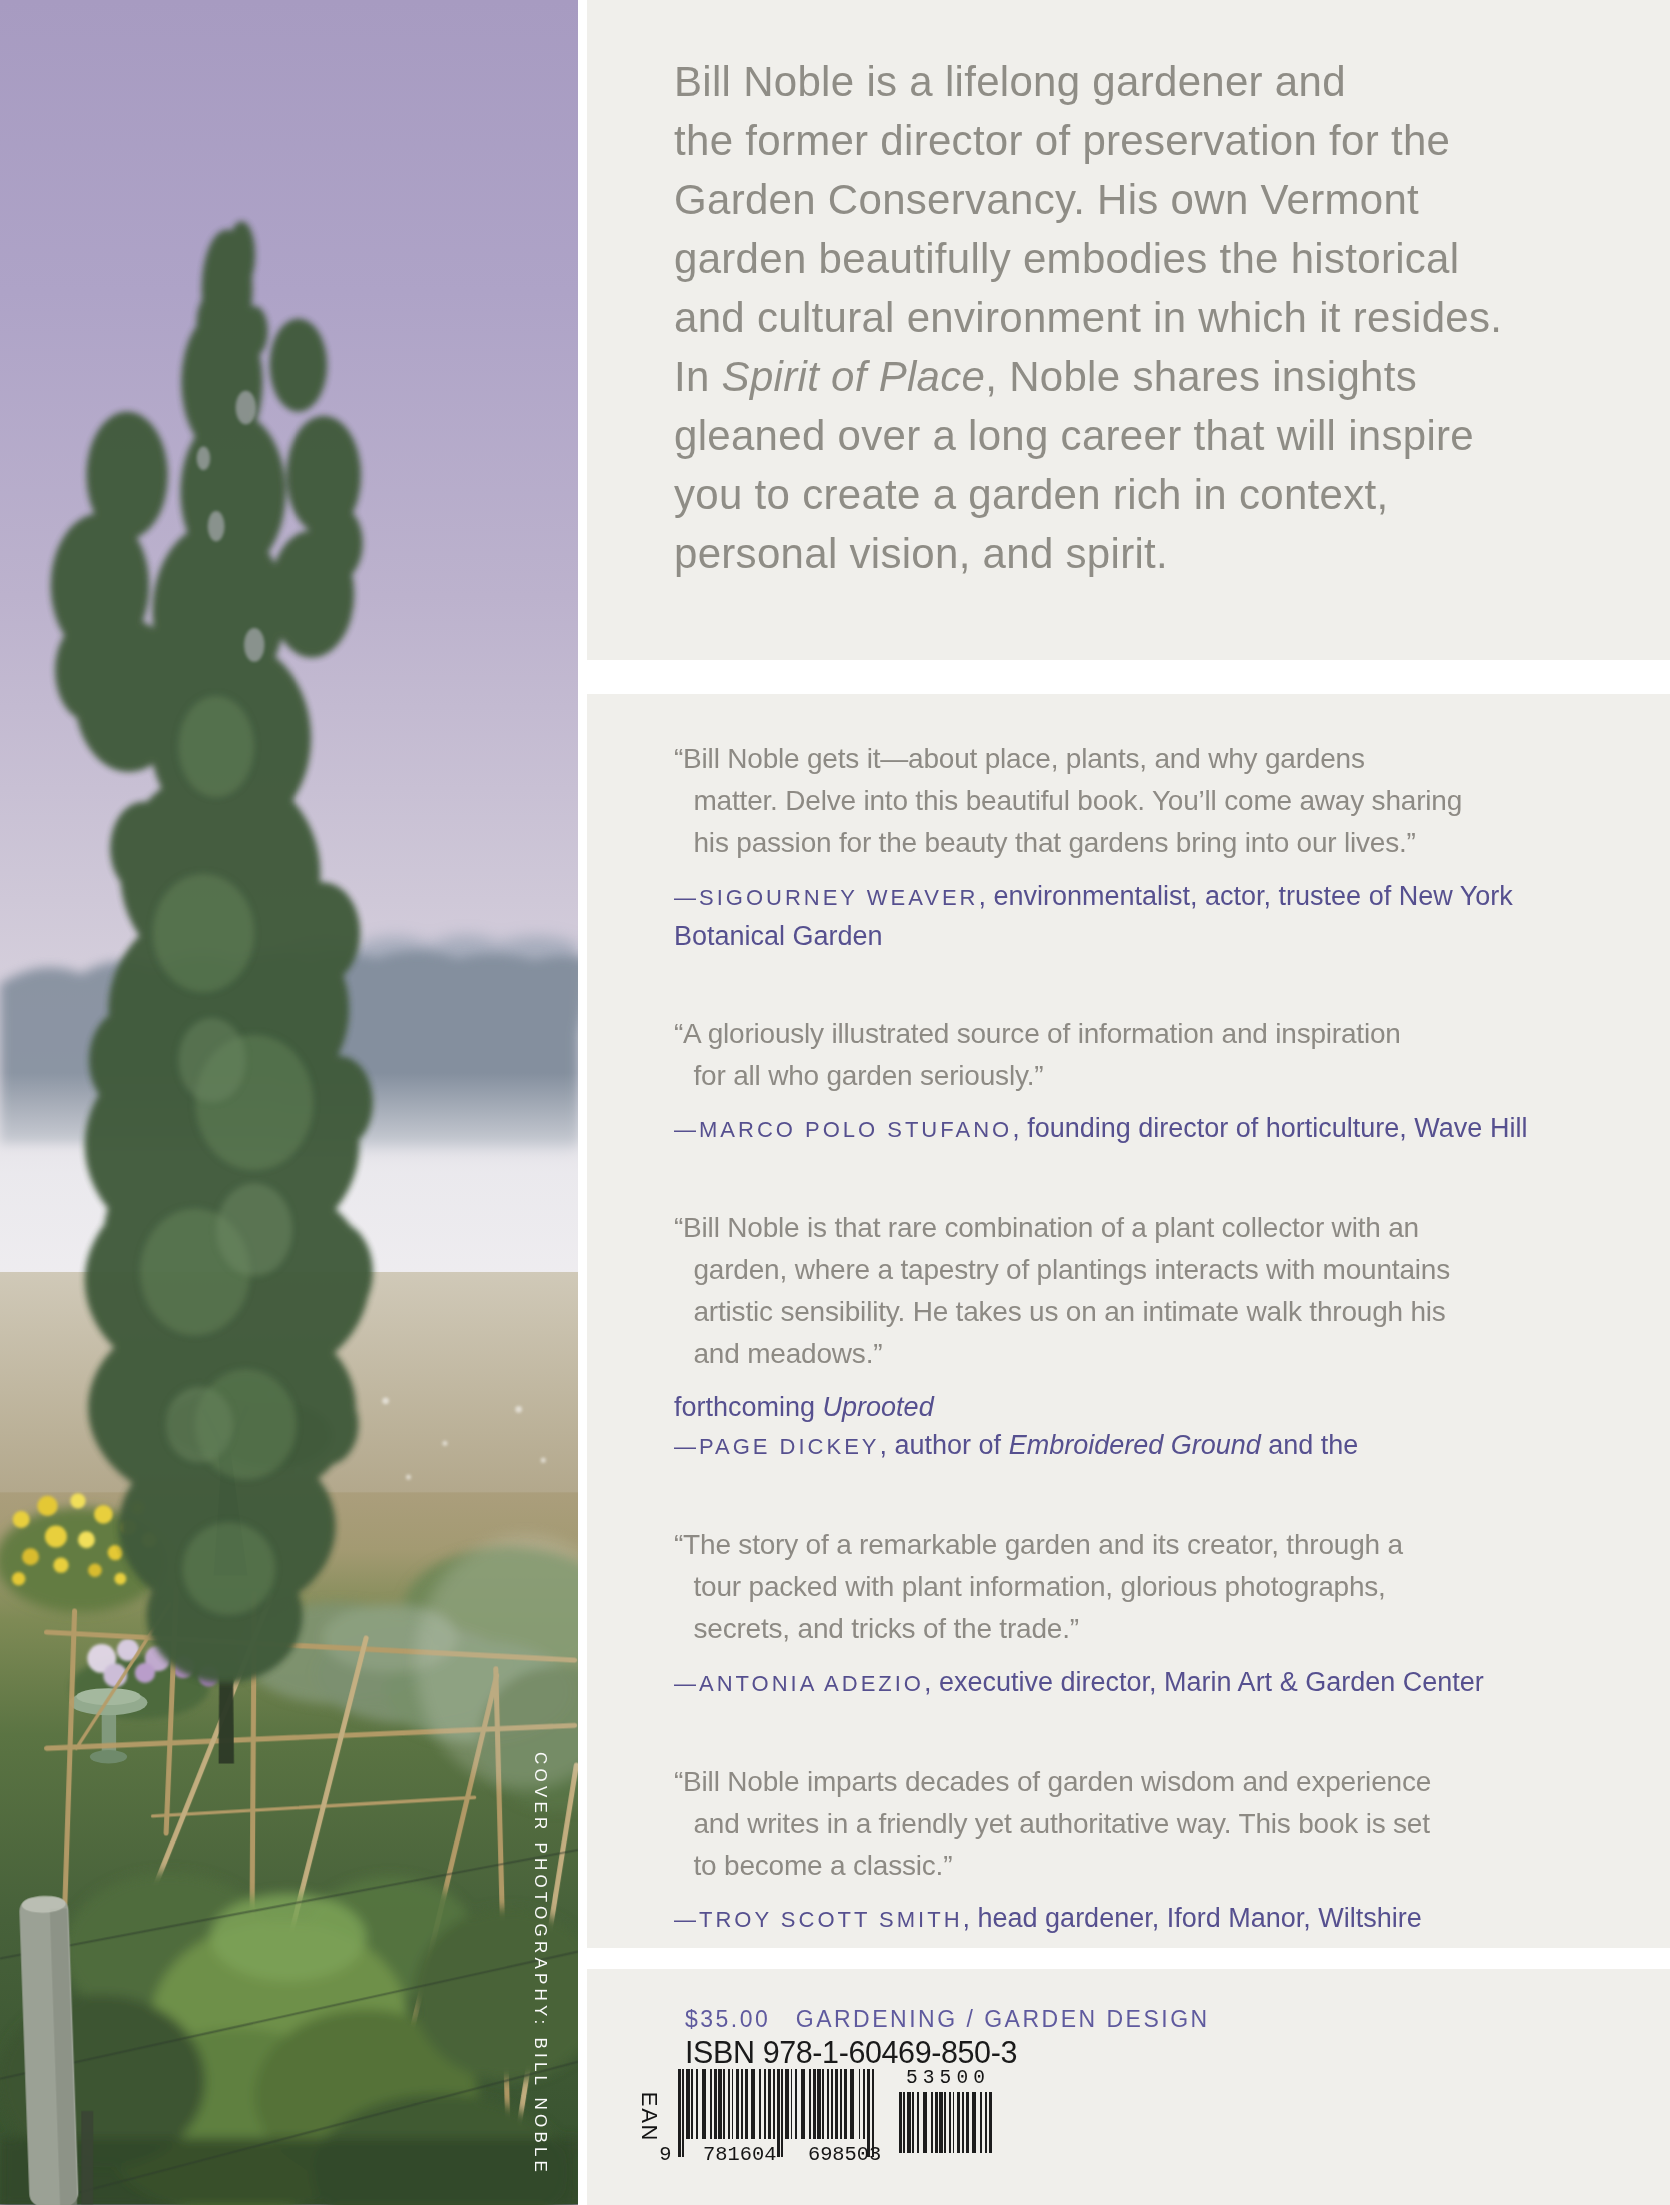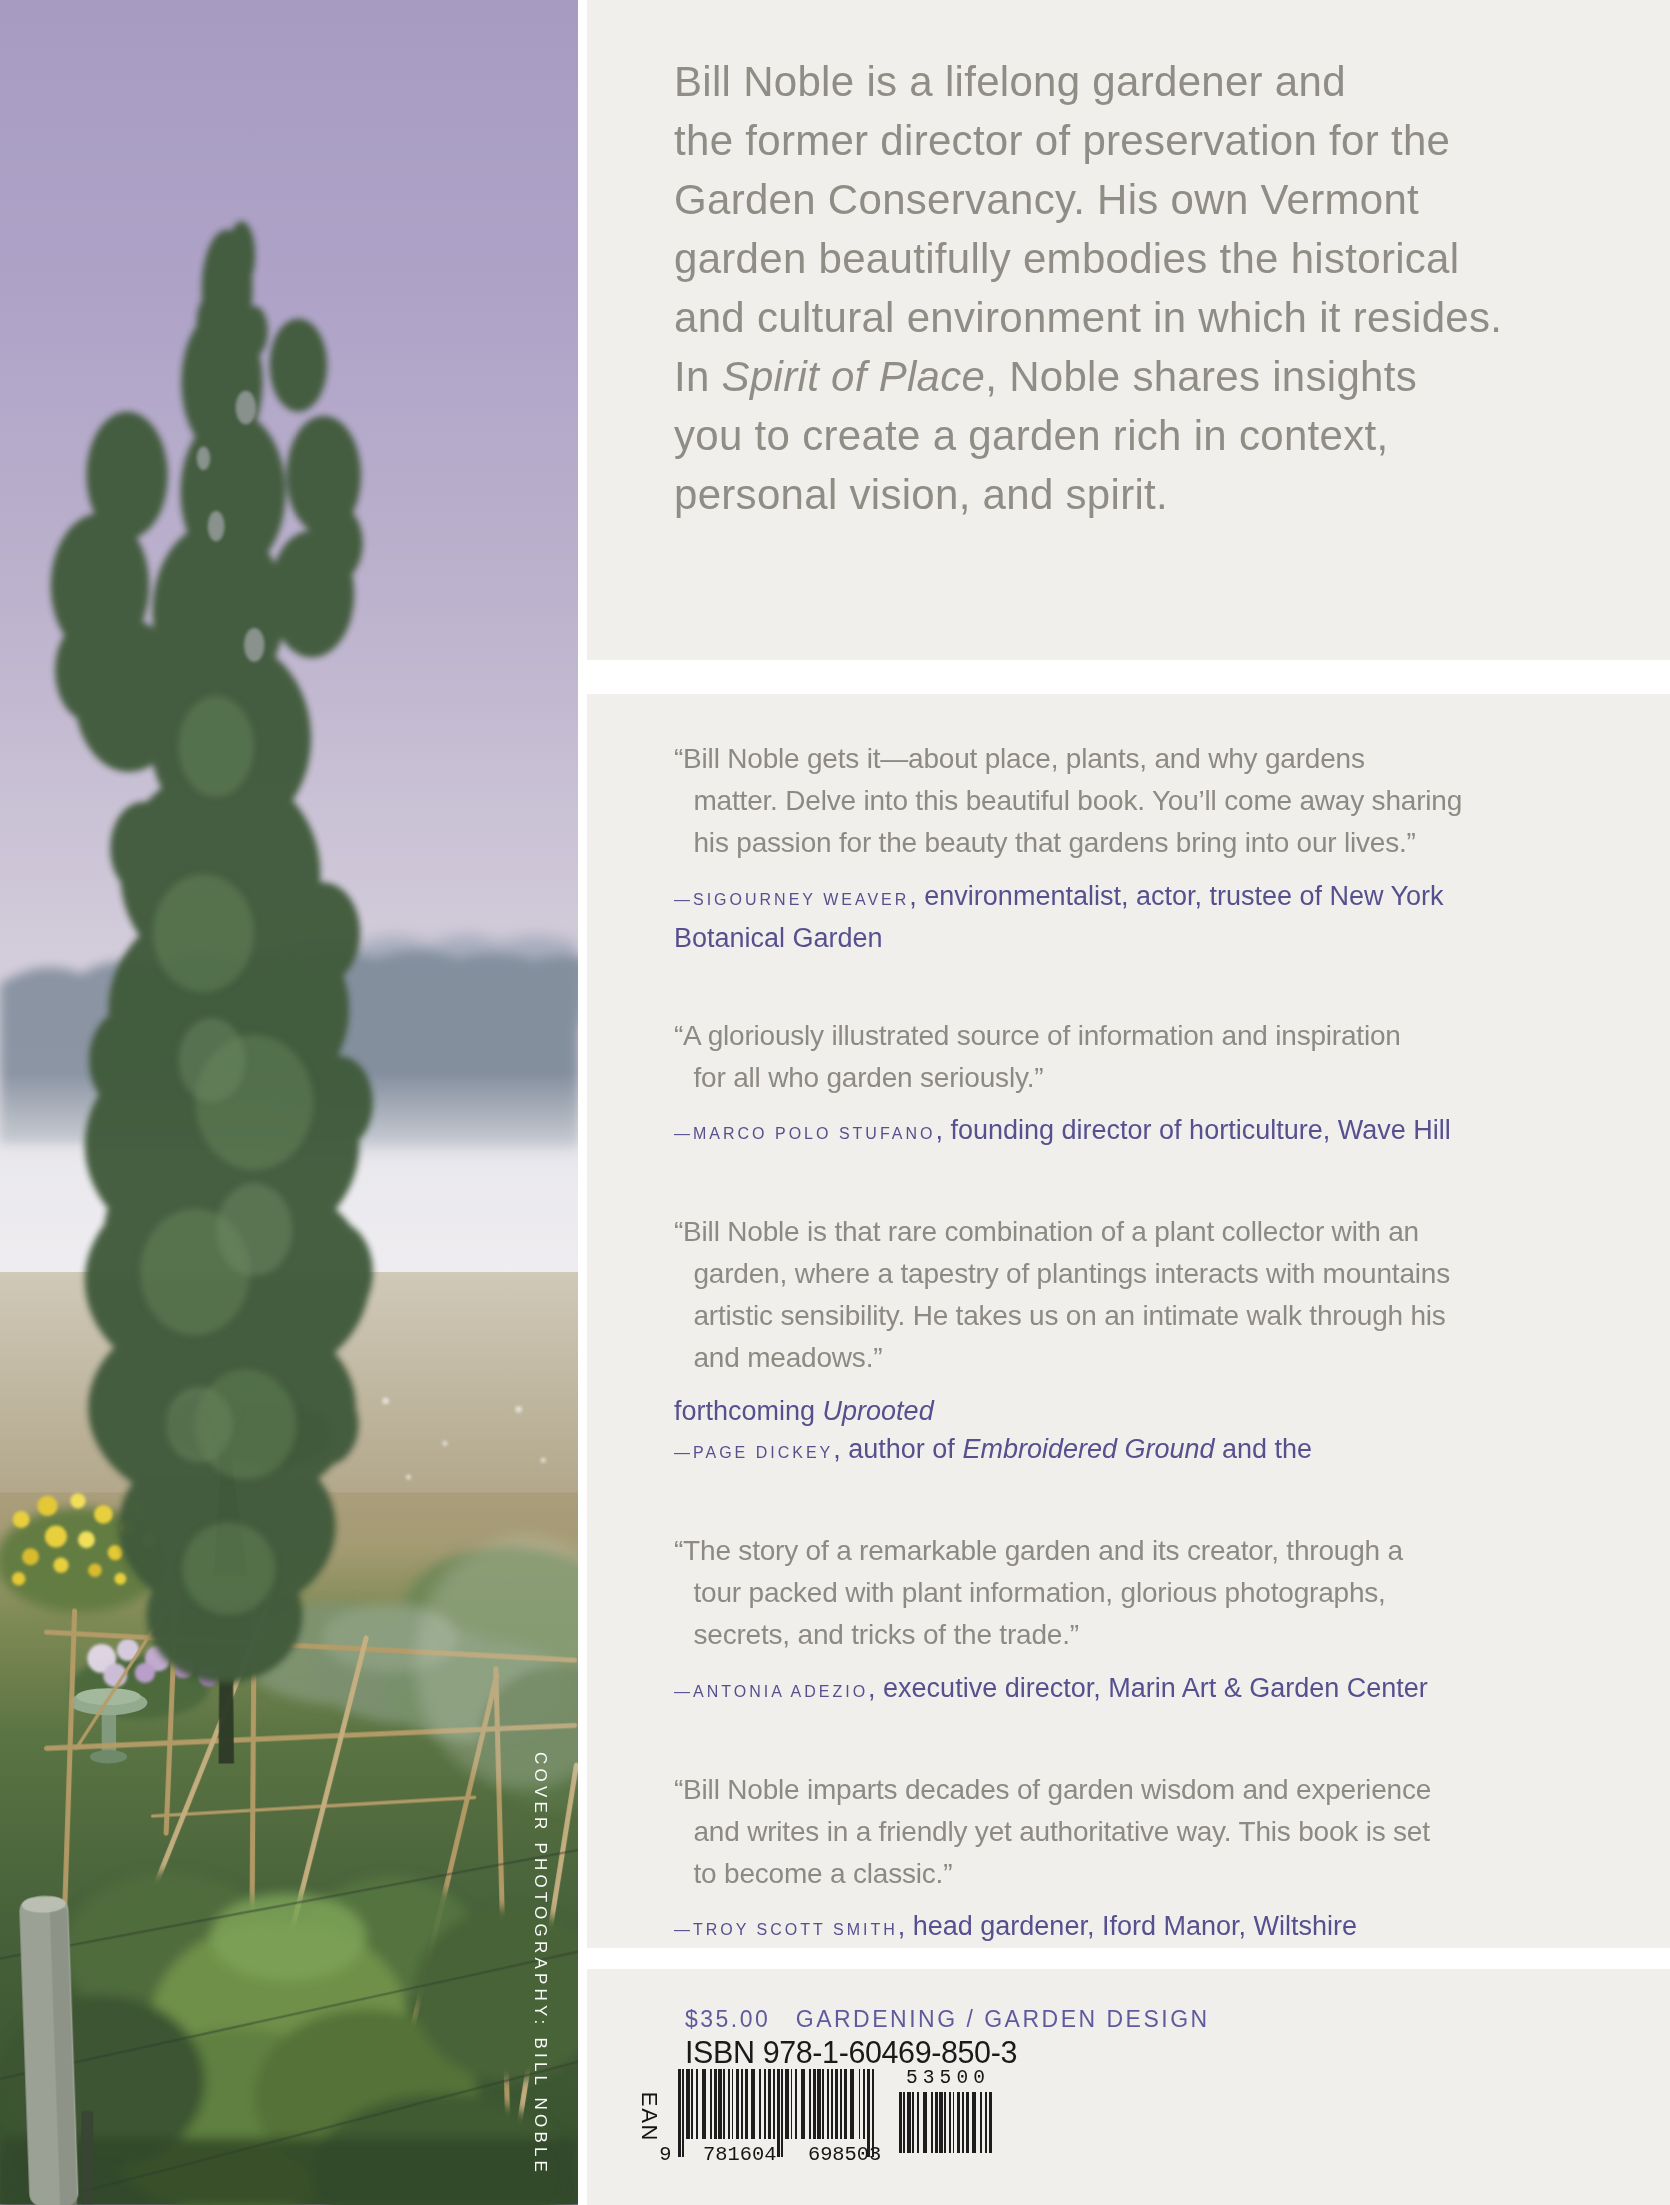--- a/index.html
+++ b/index.html
@@ -22,21 +22,21 @@
   .bio-text .line{white-space:nowrap;font-size:42px;line-height:59px;font-weight:300;
                   color:#8f8d86;letter-spacing:0.3px;}
   .bio-text .i{font-style:italic;}
 
   .quotes-inner{padding:44px 47px 0 87px;}
   .quote-block{margin-bottom:58px;}
   .q-line{white-space:nowrap;font-size:28px;line-height:42px;color:#8d8a84;letter-spacing:-0.2px;font-weight:400;}
   .q-line.cont{padding-left:19.5px;}
   .attr{margin-top:12.7px;}
   .attr-line{white-space:nowrap;font-size:27px;line-height:38px;color:#56508f;}
-  .attr-line .c{font-size:16px;letter-spacing:3px;}
+  .attr-line .c{font-size:22px;letter-spacing:3px;}
   .attr-line .i{font-style:italic;}
 
   
   .bottom-panel{font-weight:400;margin-top:32px;}
   .price-row{position:absolute;left:98px;top:37px;white-space:nowrap;color:#5f5a9e;
              font-size:23px;letter-spacing:2.5px;}
   .price-row .gap{display:inline-block;width:25.4px;}
   .isbn-text{position:absolute;left:98px;top:66px;font-size:30.5px;letter-spacing:-0.4px;color:#1a1a1a;}
   .barcode-area{position:absolute;left:44px;top:98px;width:407px;height:127px;}
   .ean-vert{position:absolute;left:-6.8px;top:37px;font-size:22px;letter-spacing:1.7px;color:#141414;
@@ -284,20 +284,21 @@
   </div>
 
   <div class="panel bio-panel">
     <div class="bio-text" id="bio-lines">
         <div class="line"><span class="r">Bill Noble is a lifelong gardener and</span></div>
         <div class="line"><span class="r">the former director of preservation for the</span></div>
         <div class="line"><span class="r">Garden Conservancy. His own Vermont</span></div>
         <div class="line"><span class="r">garden beautifully embodies the historical</span></div>
         <div class="line"><span class="r">and cultural environment in which it resides.</span></div>
         <div class="line"><span class="r">In </span><span class="i">Spirit of Place</span><span class="r">, Noble shares insights</span></div>
+        <div class="line"><span class="r">gleaned over a long career that will inspire</span></div>
         <div class="line"><span class="r">you to create a garden rich in context,</span></div>
         <div class="line"><span class="r">personal vision, and spirit.</span></div>
       </div>
   </div>
 
   <div class="panel quotes-panel">
     <div class="quotes-inner" id="quotes">
         <div class="quote-block">
           <div class="q-line">“Bill Noble gets it—about place, plants, and why gardens</div>
           <div class="q-line cont">matter. Delve into this beautiful book. You’ll come away sharing</div>

